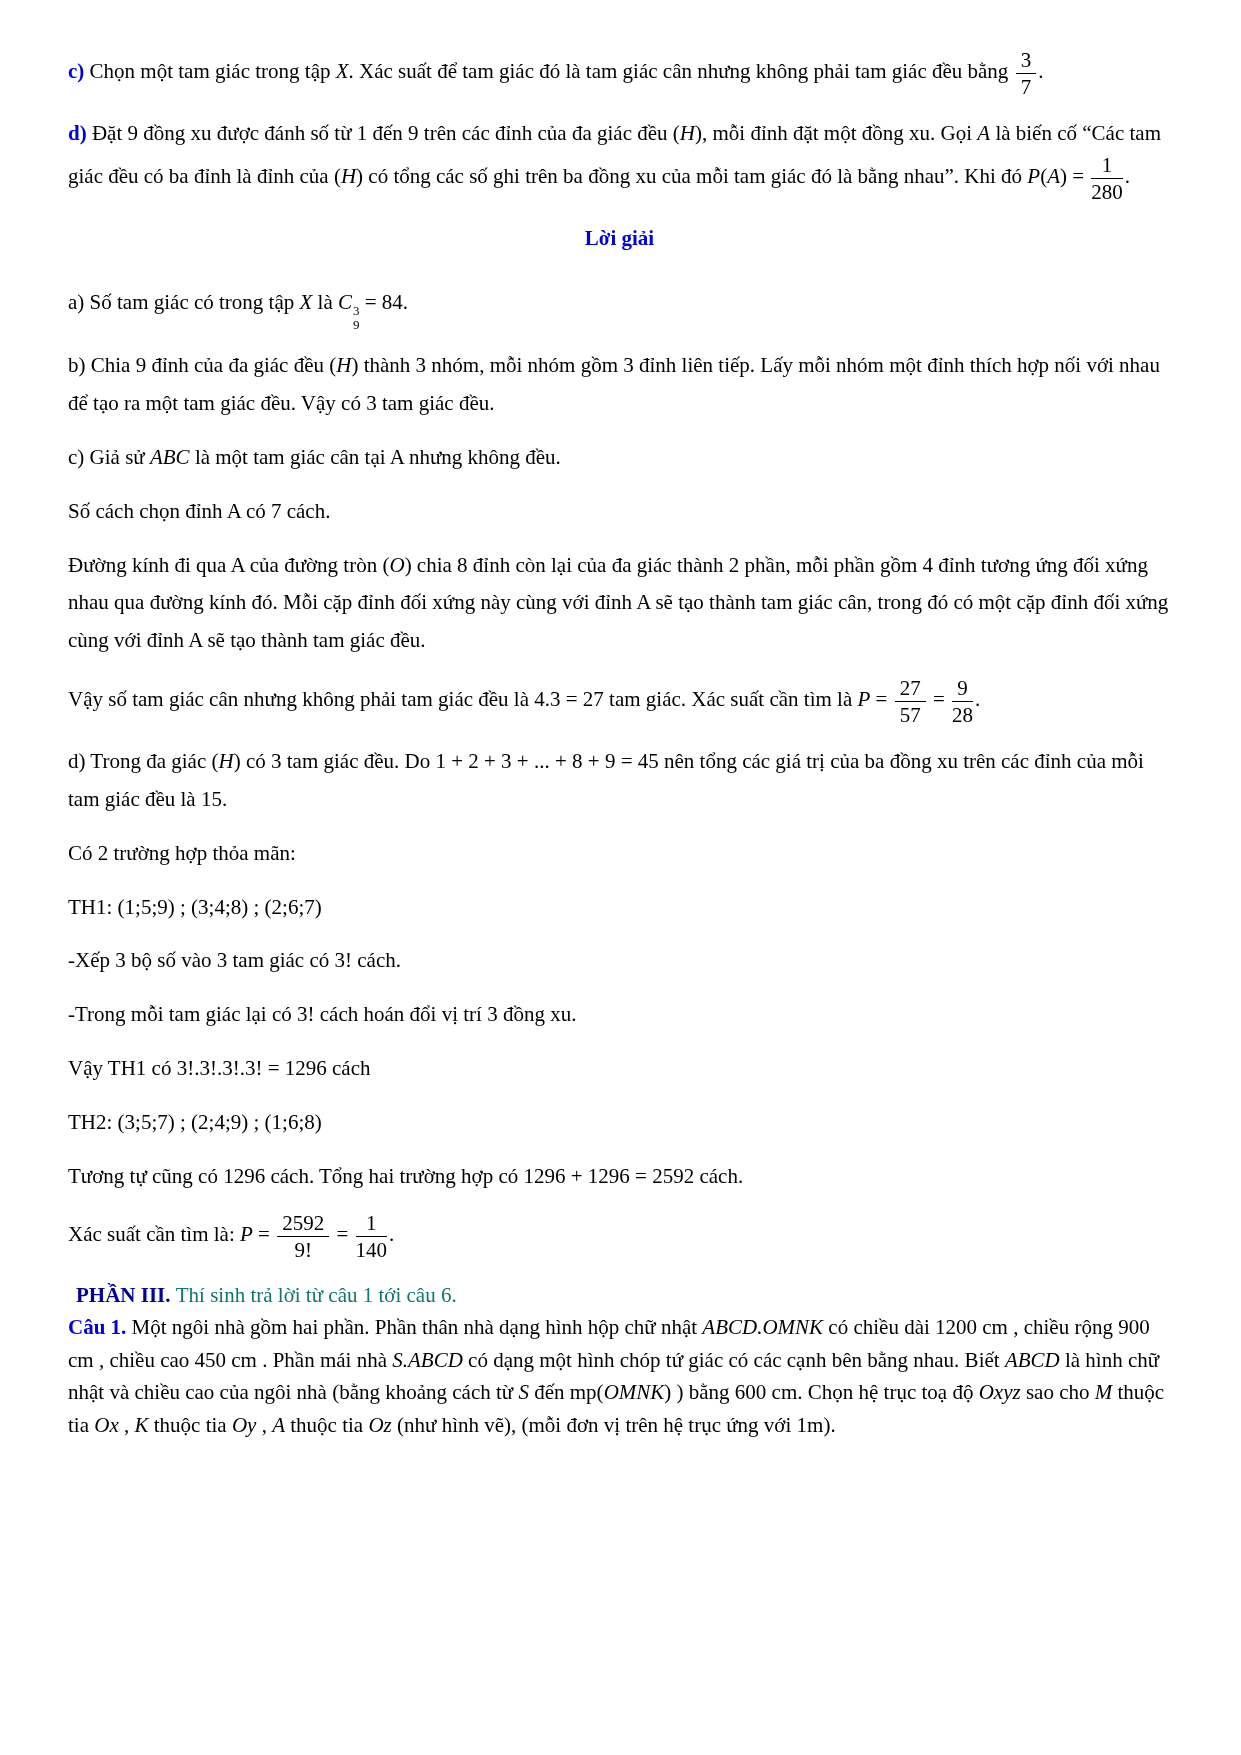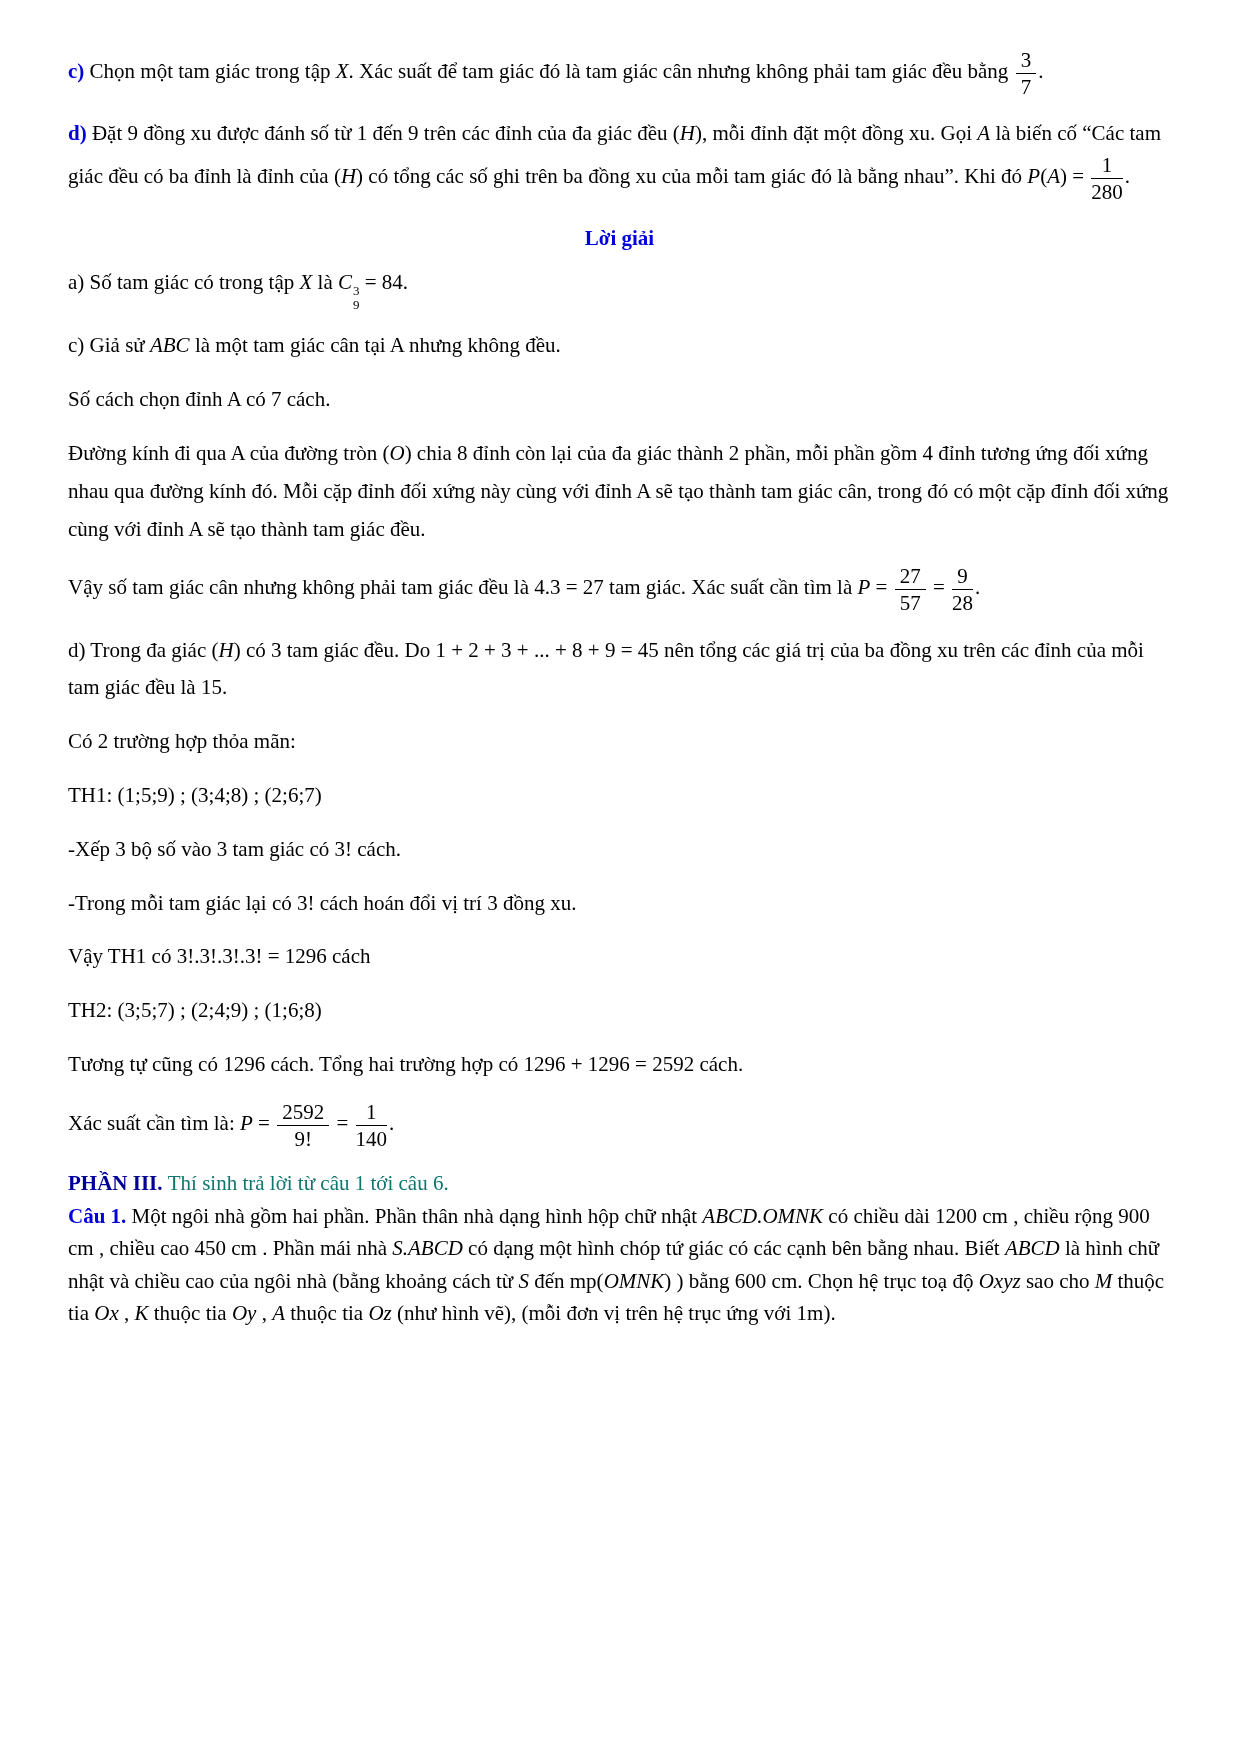--- a/index.html
+++ b/index.html
@@ -15,24 +15,24 @@
     color:#000000;
     overflow:hidden;
   }
   p{margin:0 0 16px 0;line-height:1.8;}
   .final p{line-height:1.55;margin:0;}
   .heading{
     text-align:center;
     font-weight:bold;
     color:#0000dd;
     line-height:1.8;
-    margin:2px 0 6px 0;
+    margin:2px 0 26px 0;
   }
   .label-blue{color:#0000dd;font-weight:bold;}
-  .label-navy{color:#000099;font-weight:bold;}
+  .label-navy{color:#000099;font-weight:bold;margin-left:8px;}
   .text-blue{color:#0f766e;}
   .ivar{font-style:italic;}
   .run{}
   .frac{
     display:inline-block;
     text-align:center;
     vertical-align:middle;
     padding:0 2px;
     line-height:1.15;
   }
@@ -53,20 +53,21 @@
 <body>
 
 <div class="page">
   <p><span class="label-blue">c) </span><span class="run">Chọn một tam giác trong tập </span><span class="ivar">X</span><span class="run">. Xác suất để tam giác đó là tam giác cân nhưng không phải tam giác đều bằng </span><span class="frac"><span class="num">3</span><span class="den">7</span></span><span class="run">.</span></p>
   <p><span class="label-blue">d) </span><span class="run">Đặt 9 đồng xu được đánh số từ 1 đến 9 trên các đỉnh của đa giác đều (</span><span class="ivar">H</span><span class="run">), mỗi đỉnh đặt một đồng xu. Gọi </span><span class="ivar">A</span><span class="run"> là biến cố “Các tam giác đều có ba đỉnh là đỉnh của (</span><span class="ivar">H</span><span class="run">) có tổng các số ghi trên ba đồng xu của mỗi tam giác đó là bằng nhau”. Khi đó </span><span class="ivar">P</span><span class="run">(</span><span class="ivar">A</span><span class="run">) = </span><span class="frac"><span class="num">1</span><span class="den">280</span></span><span class="run">.</span></p>
   <div class="heading">Lời giải</div>
   <p><span class="run">a) Số tam giác có trong tập </span><span class="ivar">X</span><span class="run"> là </span><span class="comb"><span class="base">C</span><span class="ss">
           <span>3</span>
           <span>9</span>
         </span></span><span class="run"> = 84.</span></p>
+  <p><span class="run">b) Chia 9 đỉnh của đa giác đều (</span><span class="ivar">H</span><span class="run">) thành 3 nhóm, mỗi nhóm gồm 3 đỉnh liên tiếp. Lấy mỗi nhóm một đỉnh thích hợp nối với nhau để tạo ra một tam giác đều. Vậy có 3 tam giác đều.</span></p>
   <p><span class="run">c) Giả sử </span><span class="ivar">ABC</span><span class="run"> là một tam giác cân tại A nhưng không đều.</span></p>
   <p><span class="run">Số cách chọn đỉnh A có 7 cách.</span></p>
   <p><span class="run">Đường kính đi qua A của đường tròn (</span><span class="ivar">O</span><span class="run">) chia 8 đỉnh còn lại của đa giác thành 2 phần, mỗi phần gồm 4 đỉnh tương ứng đối xứng nhau qua đường kính đó. Mỗi cặp đỉnh đối xứng này cùng với đỉnh A sẽ tạo thành tam giác cân, trong đó có một cặp đỉnh đối xứng cùng với đỉnh A sẽ tạo thành tam giác đều.</span></p>
   <p><span class="run">Vậy số tam giác cân nhưng không phải tam giác đều là 4.3 = 27 tam giác. Xác suất cần tìm là </span><span class="ivar">P</span><span class="run"> = </span><span class="frac"><span class="num">27</span><span class="den">57</span></span><span class="run"> = </span><span class="frac"><span class="num">9</span><span class="den">28</span></span><span class="run">.</span></p>
   <p><span class="run">d) Trong đa giác (</span><span class="ivar">H</span><span class="run">) có 3 tam giác đều. Do 1 + 2 + 3 + ... + 8 + 9 = 45 nên tổng các giá trị của ba đồng xu trên các đỉnh của mỗi tam giác đều là 15.</span></p>
   <p><span class="run">Có 2 trường hợp thỏa mãn:</span></p>
   <p><span class="run">TH1: (1;5;9) ; (3;4;8) ; (2;6;7)</span></p>
   <p><span class="run">-Xếp 3 bộ số vào 3 tam giác có 3! cách.</span></p>
   <p><span class="run">-Trong mỗi tam giác lại có 3! cách hoán đổi vị trí 3 đồng xu.</span></p>
   <p><span class="run">Vậy TH1 có 3!.3!.3!.3! = 1296 cách</span></p>

